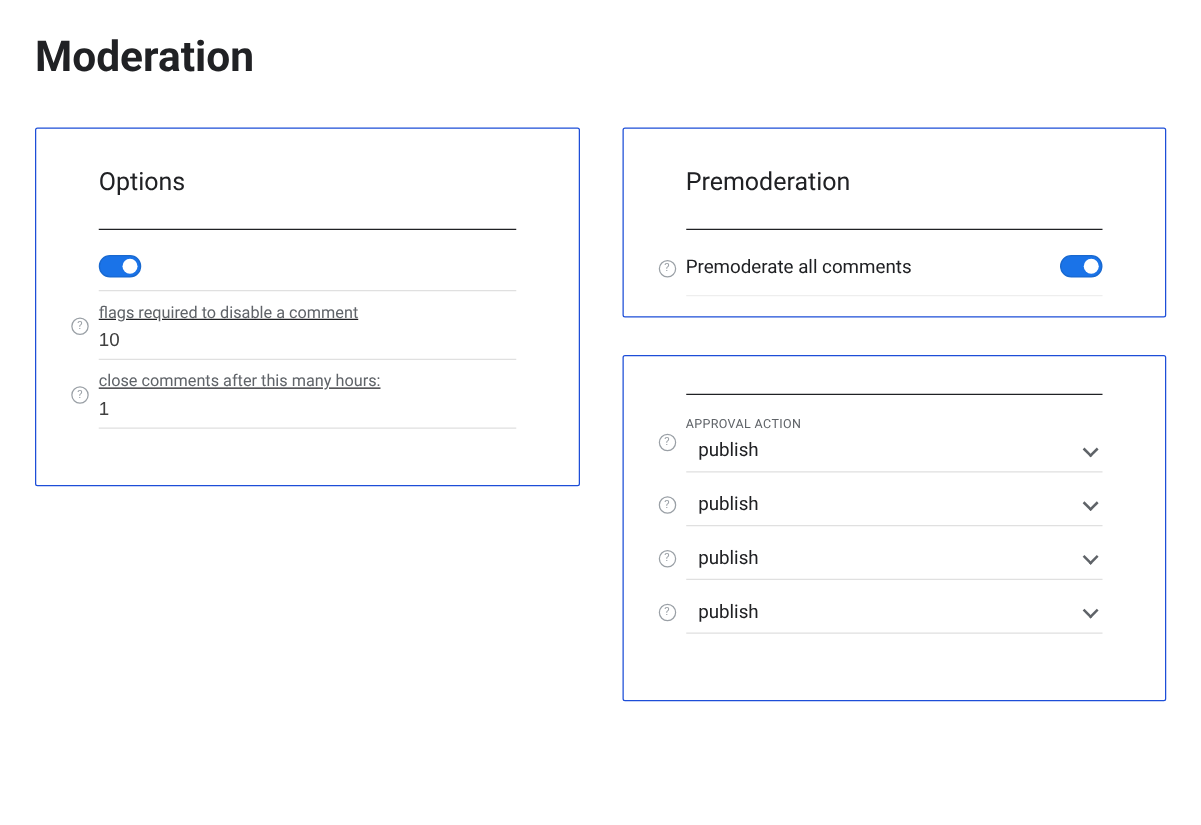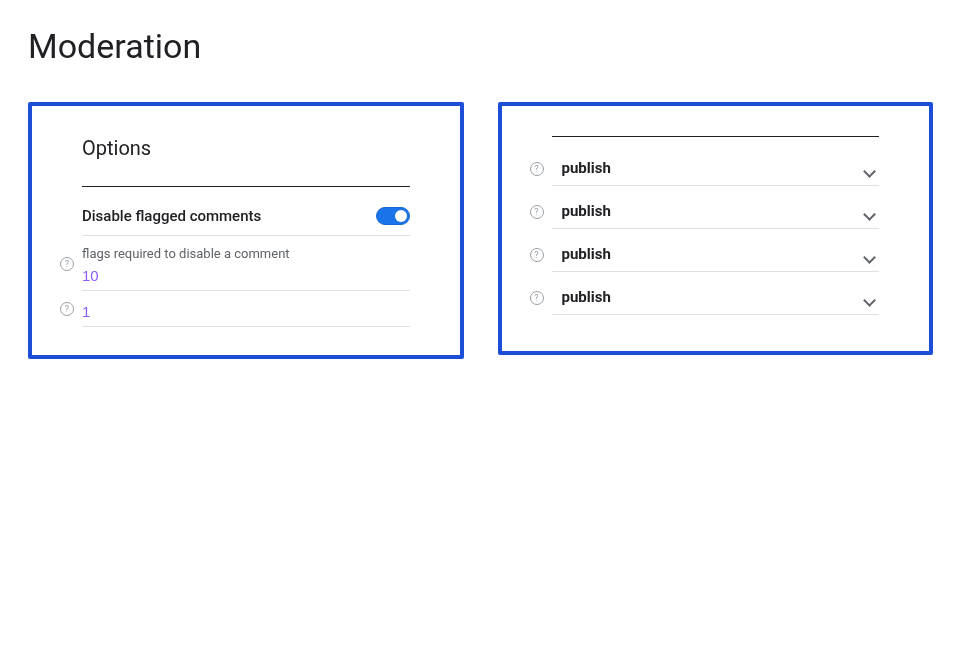--- a/index.html
+++ b/index.html
@@ -6,39 +6,39 @@
     body {
       font-family: Roboto, -apple-system, BlinkMacSystemFont, "Segoe UI", Helvetica, Arial, sans-serif;
       background: #fff;
       width: 961px;
       height: 660px;
       padding: 20px 28px;
       color: #202124;
     }
     .page-title {
       font-size: 34px;
-      font-weight: 400;
+      font-weight: 700;
       letter-spacing: 0;
       margin-bottom: 36px;
       margin-top: 6px;
     }
     .cols {
       display: flex;
       gap: 34px;
     }
     .col {
       flex: 1;
       display: flex;
       flex-direction: column;
       gap: 30px;
     }
     .card {
-      border: 4px solid #1d4ed8;
+      border: 1px solid #1d4ed8;
       border-radius: 2px;
-      padding: 30px 50px 28px 50px;
+      padding: 30px 50px 45px 50px;
       position: relative;
     }
     .card-title {
       font-size: 20px;
       font-weight: 400;
       margin-bottom: 26px;
     }
     .card-rule {
       border: none;
       border-top: 1px solid #202124;
@@ -90,30 +90,31 @@
       border-radius: 50%;
       background: #fff;
     }
     .row-divider {
       border: none;
       border-top: 1px solid #e0e0e0;
       margin: 0;
     }
     .text-field {
       padding-top: 10px;
+      text-decoration: underline;
     }
     .text-field .tf-label {
       font-size: 13px;
       color: #5f6368;
       margin-bottom: 4px;
       display: block;
     }
     .text-field .tf-value {
       font-size: 15px;
-      color: #8b5cf6;
+      color: #404040;
       border: none;
       outline: none;
       width: 100%;
       padding: 2px 0 6px 0;
       background: transparent;
     }
     .tf-underline {
       border: none;
       border-top: 1px solid #e0e0e0;
       margin: 0;
@@ -125,25 +126,24 @@
     .select-field .sf-label {
       font-size: 10px;
       letter-spacing: 0.3px;
       color: #5f6368;
       text-transform: uppercase;
       display: block;
       margin-bottom: 2px;
     }
     .select-inner {
       display: flex;
-      align-items: flex-end;
+      align-items: center;
       justify-content: space-between;
       padding: 4px 4px 8px 10px;
       cursor: pointer;
-      font-weight: bold;
     }
     .select-inner .sf-value {
       font-size: 15px;
       color: #202124;
     }
     .chevron {
       width: 10px; height: 10px;
       position: relative;
       flex-shrink: 0;
     }
@@ -174,50 +174,65 @@
 <h1 class="page-title">Moderation</h1>
 
 <div class="cols">
 
   <div class="col">
     <div class="card">
       <div class="card-title">Options</div>
       <hr class="card-rule">
 
       <div class="toggle-row">
-        <span class="label">Disable flagged comments</span>
         <div class="toggle" role="switch" aria-checked="true">
             <div class="knob"></div>
           </div>
       </div>
       <hr class="row-divider">
 
       <div class="field-row text-field">
         <span class="help"></span>
         <label class="tf-label">flags required to disable a comment</label>
         <input class="tf-value" type="text" value="10" style="">
         <hr class="tf-underline">
       </div>
 
       <div class="field-row text-field">
         <span class="help"></span>
+        <label class="tf-label">close comments after this many hours:</label>
         <input class="tf-value" type="text" value="1" style="">
         <hr class="tf-underline">
       </div>
     </div>
   </div>
 
   <div class="col">
 
+    <div class="premod">
+      <div class="card">
+        <div class="card-title">Premoderation</div>
+        <hr class="card-rule">
+        <div class="field-row toggle-row">
+          <span class="help"></span>
+          <span class="label">Premoderate all comments</span>
+          <div class="toggle" role="switch" aria-checked="true">
+              <div class="knob"></div>
+            </div>
+        </div>
+        <hr class="premod-underline">
+      </div>
+    </div>
 
     <div class="card">
       <hr class="card-rule">
 
       <div class="field-row select-field">
         <span class="help"></span>
+        <label class="sf-label">APPROVAL ACTION</label>
         <div class="select-inner">
           <span class="sf-value">publish</span>
           <span class="chevron"></span>
         </div>
         <hr class="sf-underline">
       </div>
 
       <div class="field-row select-field">
         <span class="help"></span>
         <div class="select-inner">

